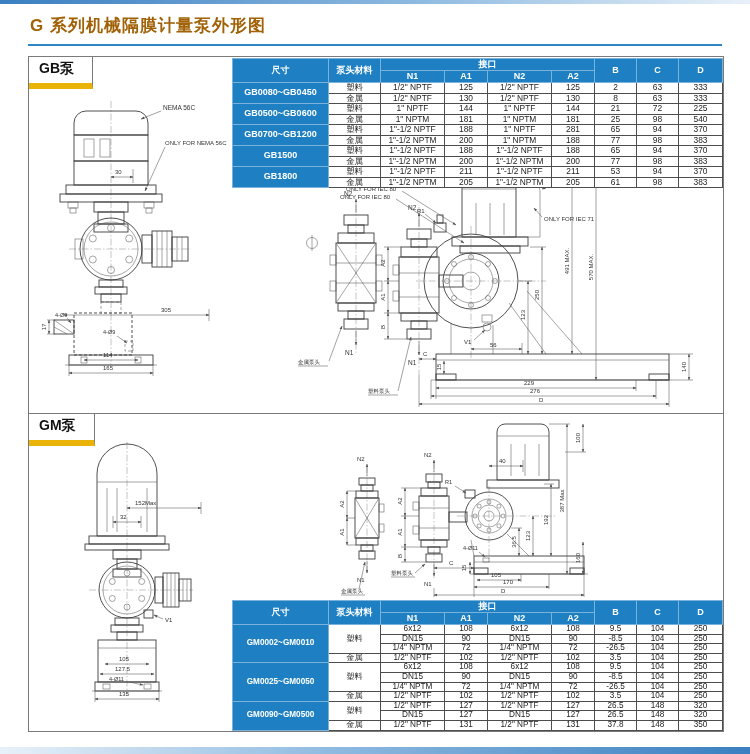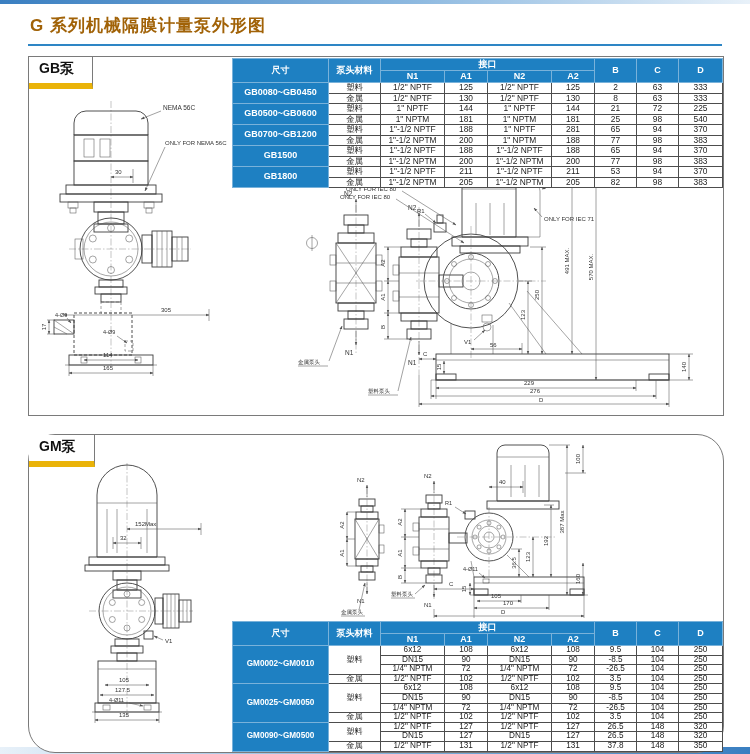--- a/index.html
+++ b/index.html
@@ -3,21 +3,21 @@
 <meta charset="utf-8">
 <style>
   html,body{margin:0;padding:0;background:#fff;}
   body{font-family:"Liberation Sans",sans-serif;width:750px;height:754px;position:relative;overflow:hidden;color:#222;}
   .edge-top{position:absolute;left:0;top:0;width:750px;height:4px;background:linear-gradient(90deg,#3a7fc1,#8db9e0 55%,#e8f1f9);}
   .edge-bottom{position:absolute;left:0;top:747px;width:750px;height:7px;background:linear-gradient(90deg,#e8f1f9,#8db9e0 45%,#3a7fc1);}
   .title{position:absolute;left:30px;top:14px;font-size:17px;font-weight:bold;color:#a16207;letter-spacing:1px;}
   .rule{position:absolute;left:28px;top:44px;width:694px;height:2px;background:#2e86c5;}
   .panel{position:absolute;left:28px;width:694px;border:1px solid #7a7a7a;background:#fff;}
   #panel-gb{top:56px;height:358px;}
-  #panel-gm{top:434px;height:317px;border-radius:27px;}
+  #panel-gm{top:413px;height:317px;}
   .plabel{position:absolute;top:0;left:0;padding:3px 18px 5px 10px;font-size:14px;font-weight:bold;color:#111;
           border-right:1px solid #7a7a7a;border-bottom:6px solid #eab308;background:#fff;z-index:3;}
   .dim-table{position:absolute;border-collapse:collapse;table-layout:fixed;width:490px;background:#fef9c3;z-index:2;
              border:1px solid #333;}
   #gb-table{left:203px;top:1px;}
   #gm-table{left:203px;top:186px;}
   .dim-table th{background:#1e80c2;color:#fff;font-weight:bold;font-size:9px;border:1px solid #79b2da;
                 padding:0;height:11px;line-height:11px;text-align:center;overflow:hidden;white-space:nowrap;}
   .dim-table td{border:1px solid #4d4d4d;font-size:8.4px;text-align:center;padding:0;height:9px;line-height:9.5px;
                 color:#1d1d1d;background:#fff;overflow:hidden;white-space:nowrap;}
@@ -400,21 +400,21 @@
           <td>53</td>
           <td>94</td>
           <td>370</td>
         </tr>
         <tr>
           <td>金属</td>
           <td>1"-1/2 NPTM</td>
           <td>205</td>
           <td>1"-1/2 NPTM</td>
           <td>205</td>
-          <td>82</td>
+          <td>61</td>
           <td>98</td>
           <td>383</td>
         </tr>
       </tbody>
   </table>
 </div>
 
 <div class="panel" id="panel-gm">
   <div class="plabel">GM泵</div>
 

